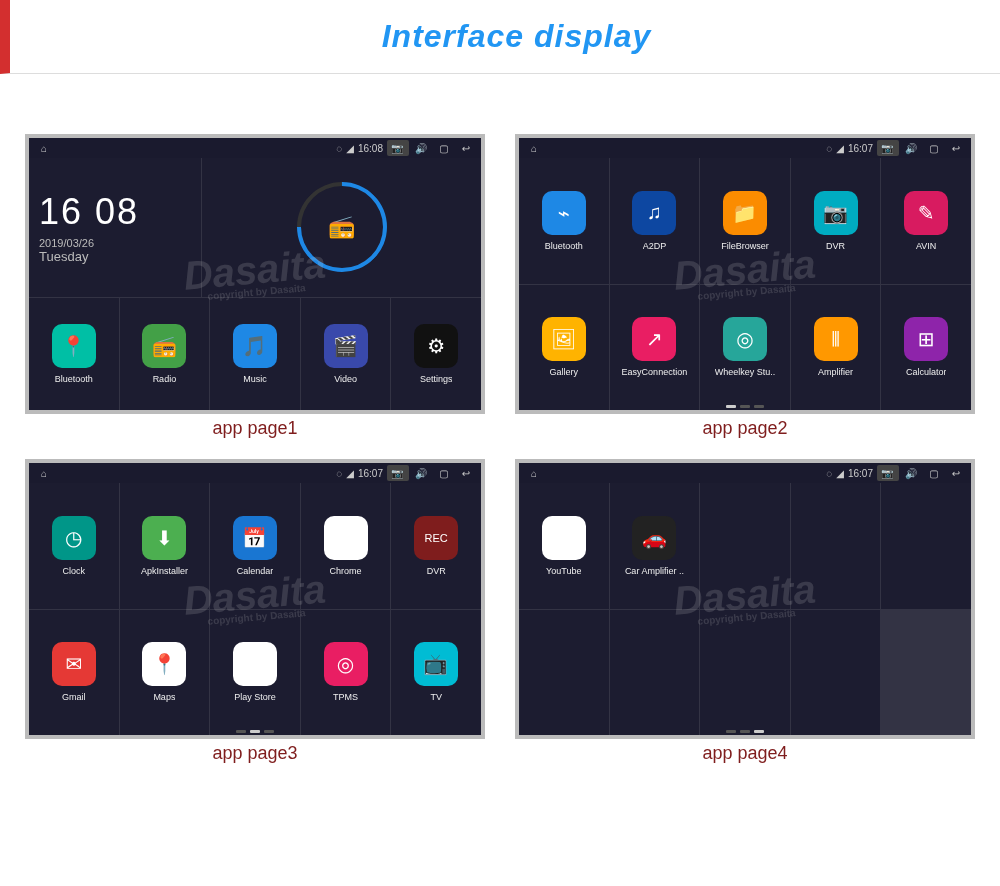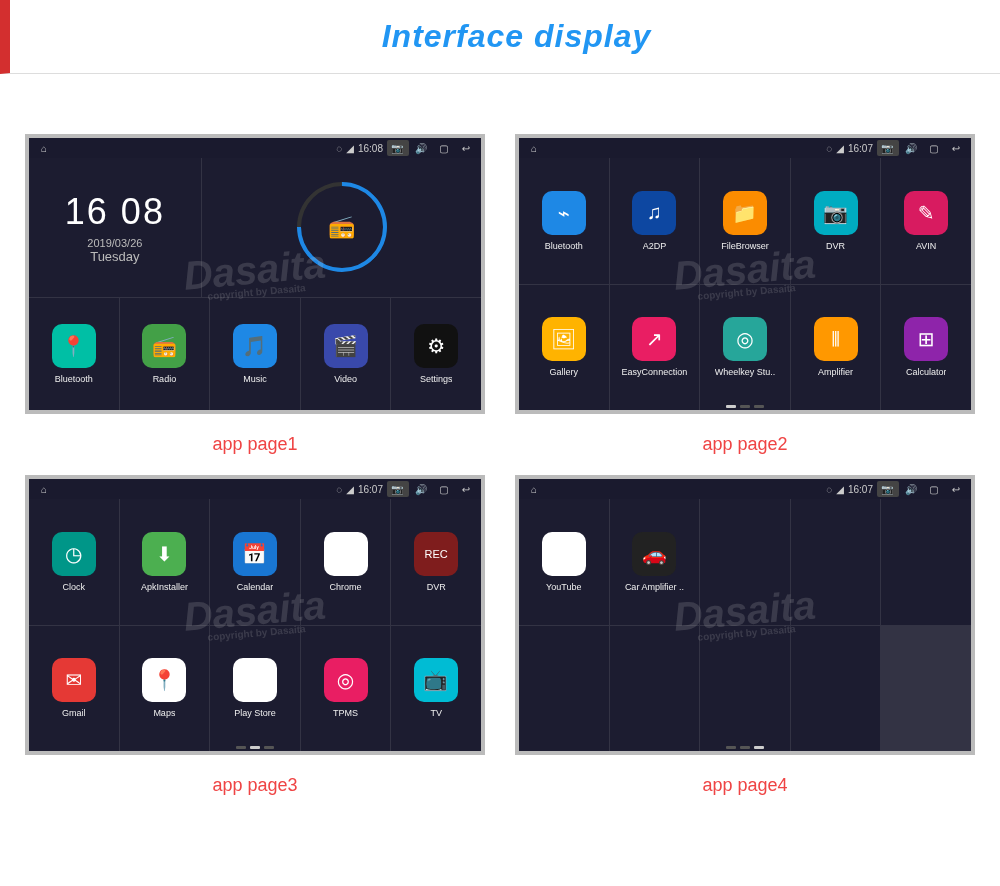--- a/index.html
+++ b/index.html
@@ -37,22 +37,22 @@
   .panel {
     border: 4px solid #bbb;
     background: #1a1a2e;
     width: 460px;
     height: 280px;
     position: relative;
     overflow: hidden;
   }
   .caption {
     font-size: 18px;
-    color: #ef4444;
-    margin-top: 20px;
+    color: #7f1d1d;
+    margin-top: 4px;
   }
   
   .statusbar {
     height: 20px;
     background: #1a1a2e;
     display: flex;
     align-items: center;
     justify-content: space-between;
     padding: 0 6px;
     color: #ccc;
@@ -113,21 +113,20 @@
     gap: 1px;
     background: #333344;
   }
   .clock-box {
     background: #1c1c30;
     padding: 10px;
     color: #fff;
     display: flex;
     flex-direction: column;
     justify-content: center;
-    text-align: center;
   }
   .clock-time { font-size: 36px; font-weight: 200; letter-spacing: 2px; }
   .clock-date { color: #bbb; font-size: 11px; margin-top: 4px; }
   .clock-day { color: #bbb; font-size: 13px; }
   .radio-box {
     background: #1c1c30;
     display: flex;
     align-items: center;
     justify-content: space-around;
     color: #fff;

